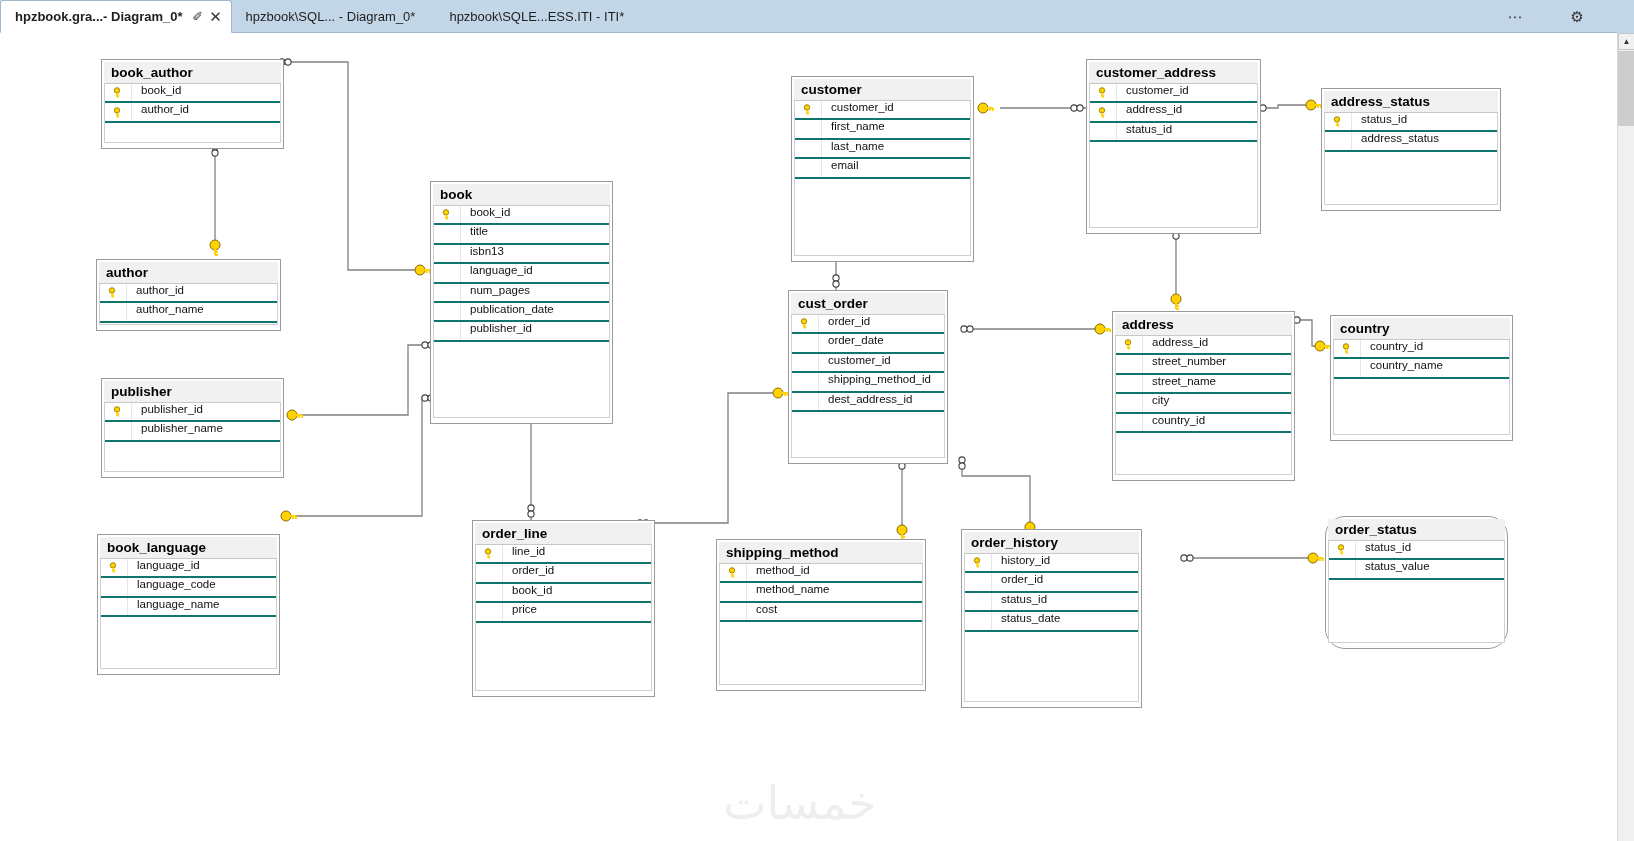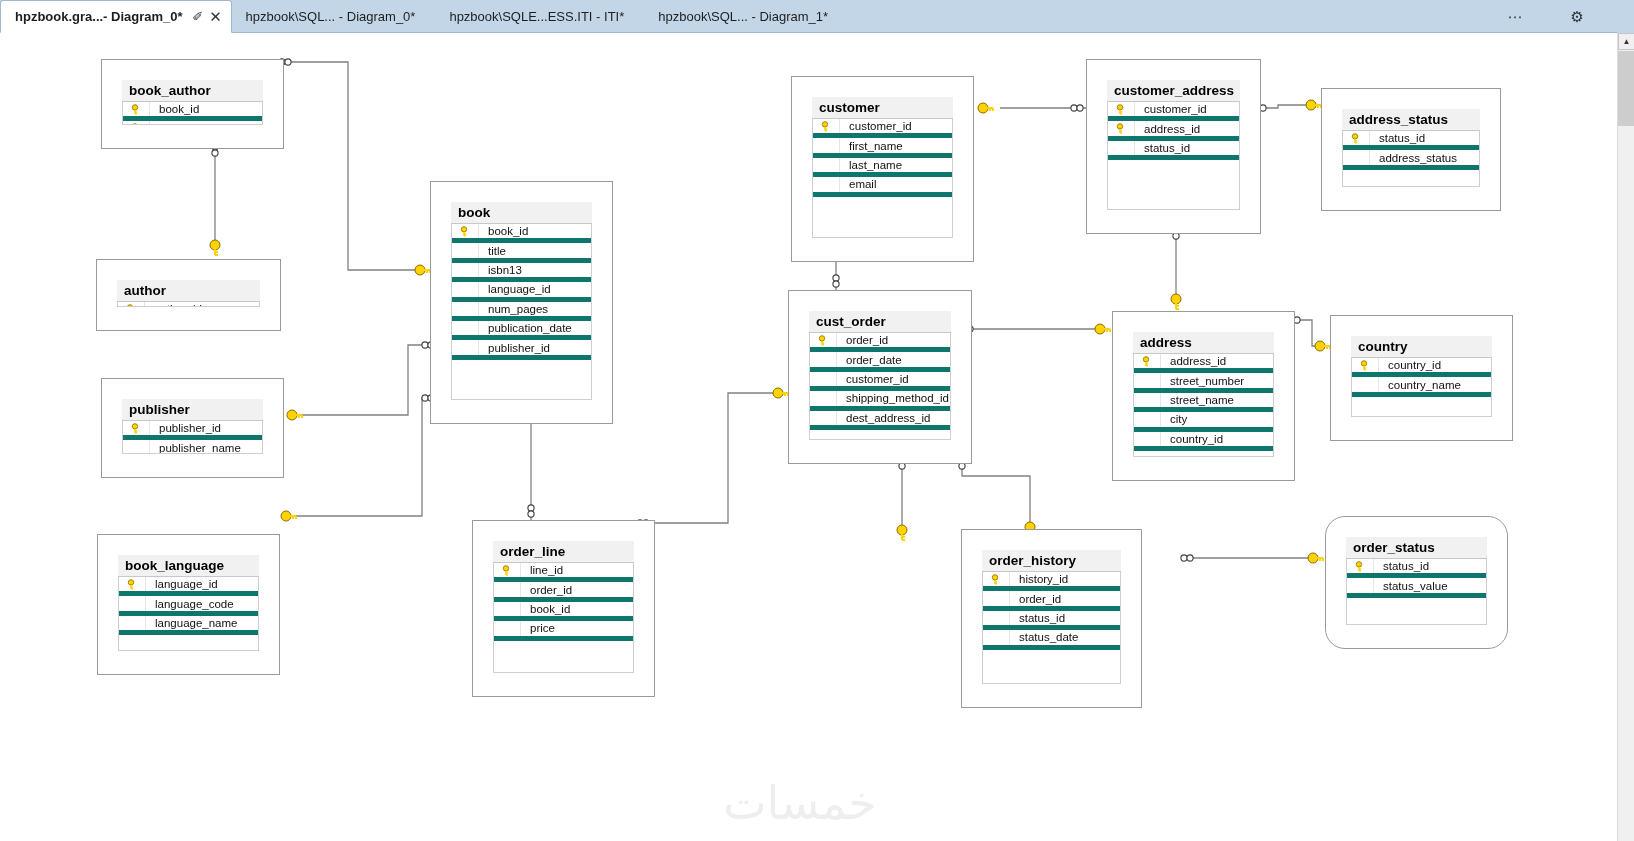--- a/index.html
+++ b/index.html
@@ -59,39 +59,39 @@
   }
   #diagram-layer { position: absolute; left: 0; top: 0; width: 1634px; height: 808px; }
   #svg-links { position: absolute; left: 0; top: 0; width: 1634px; height: 808px; pointer-events: none; }
 
   
   .entity {
     position: absolute;
     background: #ffffff;
     border: 1px solid #9a9a9a;
     box-shadow: 0 0 0 1px #ffffff inset;
-    padding: 20px;
+    padding: 2px;
   }
   .entity-title {
     font-size: 13.5px; font-weight: bold; color: #000;
     background: #f1f1f1;
     padding: 3px 0 3px 7px;
     border-bottom: 1px solid #c8c8c8;
     white-space: nowrap;
   }
   .entity-body {
     border: 1px solid #cfcfcf; border-top: none;
     height: calc(100% - 25px);
     overflow: hidden;
     background: #fff;
   }
   .col-row {
-    display: flex; align-items: center;
+    display: flex; 
     height: 19.4px;
-    border-bottom: 5px solid #0f766e;
+    border-bottom: 2px solid #0f766e;
     font-size: 11.5px; color: #111;
   }
   .col-key {
     width: 27px; min-width: 27px; height: 100%;
     display: flex; align-items: center; justify-content: center;
     border-right: 1px solid #e6e6e6;
   }
   .col-name { padding-left: 9px; white-space: nowrap; }
   .keyicon { display: block; }
 
@@ -144,23 +144,20 @@
         <span class="tab-label">hpzbook.gra...- Diagram_0*</span>
         <span class="tab-pin">✐</span>
         <span class="tab-close">✕</span>
       </div>
       <div class="tab">
         <span class="tab-label">hpzbook\SQL... - Diagram_0*</span>
       </div>
       <div class="tab">
         <span class="tab-label">hpzbook\SQLE...ESS.ITI - ITI*</span>
       </div>
-      <div class="tab">
-        <span class="tab-label">hpzbook\SQL... - Diagram_1*</span>
-      </div>
     </div>
   <div id="tab-spacer"></div>
   <div class="strip-btn">⋯</div>
   <div class="strip-btn">⚙</div>
   <div style="width:10px"></div>
 </div>
 
 <div id="canvas">
   <svg id="svg-links">
       <polyline points="290,29 348,29 348,237 420,237" fill="none" stroke="#808080" stroke-width="1.3"></polyline>
@@ -464,21 +461,21 @@
           <div class="col-row">
             <div class="col-key"></div>
             <div class="col-name">last_name</div>
           </div>
           <div class="col-row">
             <div class="col-key"></div>
             <div class="col-name">email</div>
           </div>
         </div>
       </div>
-      <div class="entity" style="left: 788px; top: 257px; width: 184px; height: 174px;">
+      <div class="entity" style="left: 788px; top: 257px; width: 160px; height: 174px;">
         <div class="entity-title">cust_order</div>
         <div class="entity-body">
           <div class="col-row">
             <div class="col-key">
               <svg width="11" height="11" viewBox="0 0 11 11" class="keyicon">
                 <circle cx="4" cy="3.4" r="2.7" fill="#ffd200" stroke="#9a7a00" stroke-width="0.9"></circle>
                 <path d="M4 6 L4 10 M4 8 L6.2 8 M4 9.8 L6 9.8" stroke="#ffd200" stroke-width="1.5" fill="none"></path>
               </svg>
             </div>
             <div class="col-name">order_id</div>
@@ -491,20 +488,42 @@
             <div class="col-key"></div>
             <div class="col-name">customer_id</div>
           </div>
           <div class="col-row">
             <div class="col-key"></div>
             <div class="col-name">shipping_method_id</div>
           </div>
           <div class="col-row">
             <div class="col-key"></div>
             <div class="col-name">dest_address_id</div>
+          </div>
+        </div>
+      </div>
+      <div class="entity" style="left: 716px; top: 506px; width: 210px; height: 152px;">
+        <div class="entity-title">shipping_method</div>
+        <div class="entity-body">
+          <div class="col-row">
+            <div class="col-key">
+              <svg width="11" height="11" viewBox="0 0 11 11" class="keyicon">
+                <circle cx="4" cy="3.4" r="2.7" fill="#ffd200" stroke="#9a7a00" stroke-width="0.9"></circle>
+                <path d="M4 6 L4 10 M4 8 L6.2 8 M4 9.8 L6 9.8" stroke="#ffd200" stroke-width="1.5" fill="none"></path>
+              </svg>
+            </div>
+            <div class="col-name">method_id</div>
+          </div>
+          <div class="col-row">
+            <div class="col-key"></div>
+            <div class="col-name">method_name</div>
+          </div>
+          <div class="col-row">
+            <div class="col-key"></div>
+            <div class="col-name">cost</div>
           </div>
         </div>
       </div>
       <div class="entity" style="left: 1086px; top: 26px; width: 175px; height: 175px;">
         <div class="entity-title">customer_address</div>
         <div class="entity-body">
           <div class="col-row">
             <div class="col-key">
               <svg width="11" height="11" viewBox="0 0 11 11" class="keyicon">
                 <circle cx="4" cy="3.4" r="2.7" fill="#ffd200" stroke="#9a7a00" stroke-width="0.9"></circle>

